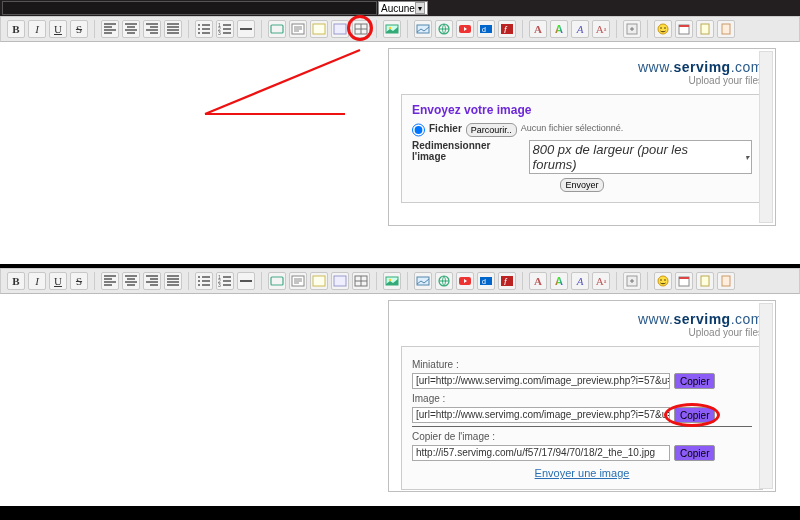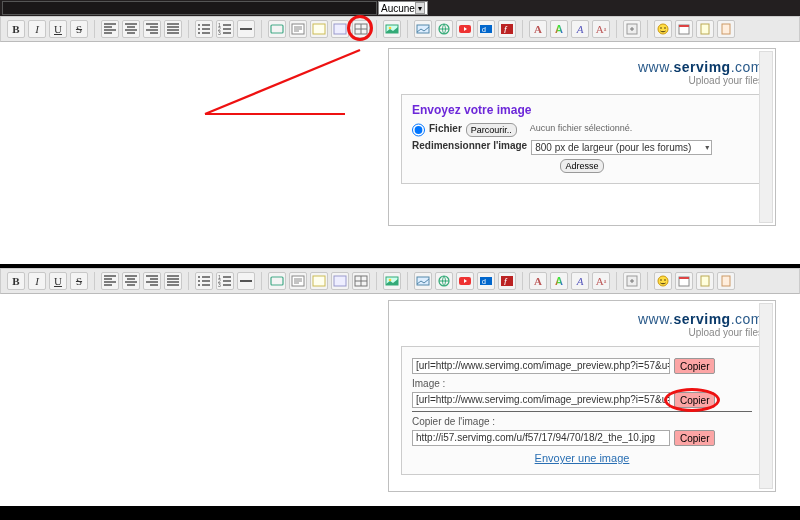--- a/index.html
+++ b/index.html
@@ -133,44 +133,44 @@
   .row { display: flex; gap: 4px; margin: 3px 0; font-size: 10px; color: #333; }
   .row label { font-weight: bold; }
   .file-btn, .small-btn {
     background: #eee;
     border: 1px solid #999;
     font-size: 9px;
     padding: 1px 4px;
     border-radius: 6px;
     cursor: pointer;
   }
-  .file-note { color: #666; font-size: 9px; margin-left: 9px; }
+  .file-note { color: #666; font-size: 9px; }
   .resize-select {
     background: #fff; border: 1px solid #aaa;
-    font-size: 10px; padding: 1px 20px 1px 3px;
+    font-size: 13px; padding: 1px 20px 1px 3px;
     position: relative;
-    display: inline-flex; align-items: center;
+    display: inline-flex; align-items: center; font-style: italic;
   }
   .resize-select::after {
     content: "▾"; position: absolute; right: 2px; font-size: 8px; color: #555;
   }
   .send-center { text-align: center; margin-top: 4px; }
   .scroll-rail {
     position: absolute; right: 2px; top: 2px; bottom: 2px; width: 14px;
     background: #f0f0f0; border: 1px solid #ddd;
   }
   .field-lbl { color:#555; font-size:10px; margin-top:4px; }
   .txt-input {
     width: 258px; height: 16px;
     border: 1px solid #aaa; background: #fff;
     font-size: 10px; padding: 1px 3px; color:#333;
     overflow: hidden; white-space: nowrap;
   }
   .copy-btn {
-    background: #fca5a5; border: 1px solid #999;
+    background: #8b5cf6; border: 1px solid #999;
     font-size: 10px; padding: 0 5px; height: 16px;
     border-radius: 2px; cursor: pointer;
   }
   .link-center { text-align:center; margin-top:6px; }
   .link-center a { color:#2a6fb3; text-decoration: underline; font-size: 11px; cursor: pointer; }
   .pointer-line {
     position:absolute;
     pointer-events:none;
   }
 </style>
@@ -374,21 +374,21 @@
           <button class="file-btn">Parcourir..</button>
           <span class="file-note">Aucun fichier sélectionné.</span>
         </div>
         <div class="row">
           <label>Redimensionner l'image</label>
           <span class="resize-select">
               <span>800 px de largeur (pour les forums)</span>
             </span>
         </div>
         <div class="send-center">
-          <button class="small-btn">Adresse</button>
+          <button class="small-btn">Envoyer</button>
         </div>
       </div>
       <div class="scroll-rail"></div>
     </div>
   </div>
 </div>
 
 <div class="editor-block" style="height:238px;">
   <div class="toolbar">
     <div class="tgroup">
@@ -556,20 +556,21 @@
     </div>
   </div>
 
   <div class="editor-area" style="height:212px;">
     <div class="popup" style="top:6px; height:192px;">
       <div class="popup-logo">
         <span class="www">www.</span><span class="serv">servimg</span><span class="www">.com</span>
       </div>
       <div class="popup-tag">Upload your files</div>
       <div class="popup-box" style="position:relative;">
+        <div class="field-lbl">Miniature :</div>
         <div class="row">
           <div class="txt-input">[url=http://www.servimg.com/image_preview.php?i=57&amp;u=17947018][img</div>
           <button class="copy-btn">Copier</button>
         </div>
         <div class="field-lbl">Image :</div>
         <div class="row" style="position:relative;">
           <div class="txt-input">[url=http://www.servimg.com/image_preview.php?i=57&amp;u=17947018][img</div>
           <button class="copy-btn">Copier</button>
           <div class="circle-hl" style="left:252px;top:-4px;width:56px;height:24px;border-radius:50%;"></div>
         </div>

